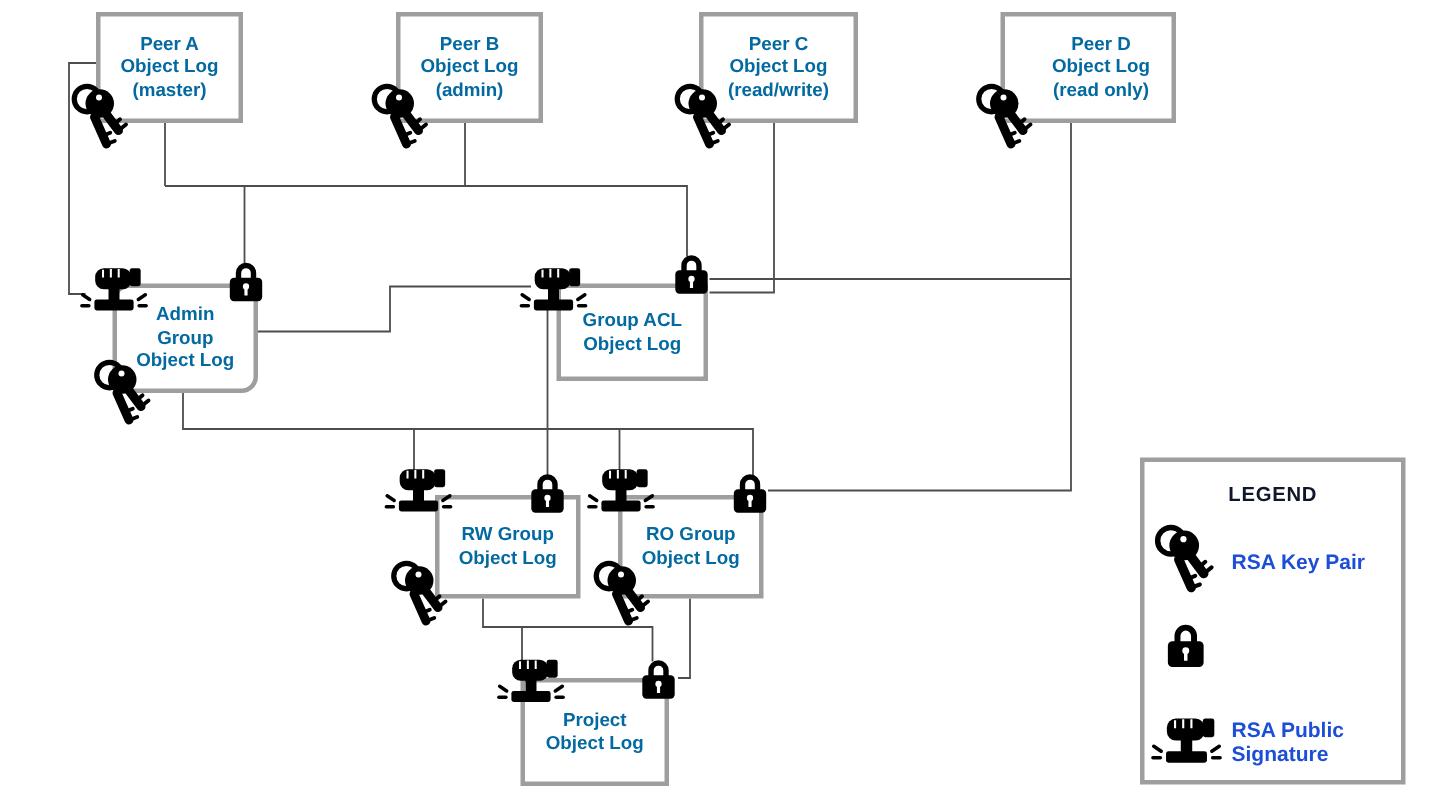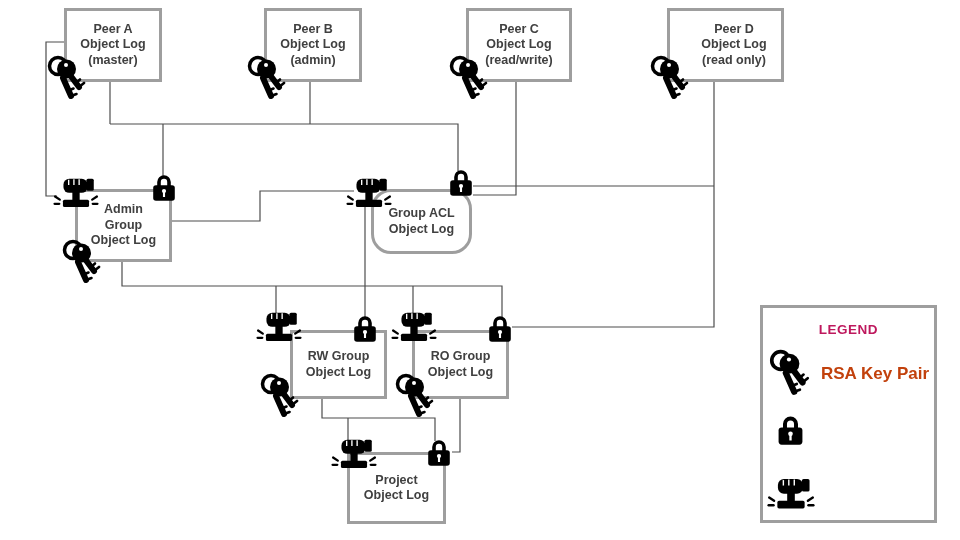--- a/index.html
+++ b/index.html
@@ -1,39 +1,39 @@
 <!DOCTYPE html>
 <html><head>
 <meta charset="utf-8">
 <style>
   html,body{margin:0;padding:0;background:#fff;}
   #canvas{position:relative;width:960px;height:540px;background:#fff;overflow:hidden;
           font-family:"Liberation Sans",sans-serif;}
   svg.wires{position:absolute;left:0;top:0;z-index:1;}
   .node{position:absolute;z-index:2;background:#fff;border:3.5px solid #9e9e9e;
         display:flex;flex-direction:column;align-items:center;justify-content:center;
-        text-align:center;color:#404040;font-weight:700;font-size:12.5px;line-height:15.5px;}
+        text-align:center;color:#0369a1;font-weight:700;font-size:12.5px;line-height:15.5px;}
   .icon{position:absolute;z-index:3;color:#000;}
   
   #n-peer-a{left:64px;top:8px;width:92px;height:68px;}
   #n-peer-b{left:264px;top:8px;width:92px;height:68px;}
   #n-peer-c{left:466px;top:8px;width:100px;height:68px;}
   #n-peer-d{left:667px;top:8px;width:94px;height:68px;padding-left:17px;}
-  #n-admin{left:75px;top:189px;width:91px;height:67px;}
-  #n-acl{left:371px;top:189px;width:95px;height:59px;border-radius:20px;}
+  #n-admin{left:75px;top:189px;width:91px;height:67px;border-radius:11px;}
+  #n-acl{left:371px;top:189px;width:95px;height:59px;}
   #n-rw{left:290px;top:330px;width:91px;height:63px;}
   #n-ro{left:412px;top:330px;width:91px;height:63px;}
   #n-project{left:347px;top:452px;width:93px;height:66px;}
   
   #legend{position:absolute;z-index:2;left:760px;top:305px;width:177px;height:218px;
           border:3px solid #9e9e9e;background:#fff;box-sizing:border-box;}
   .legend-title{position:absolute;left:0;top:14px;width:100%;text-align:center;
-          font-weight:700;font-size:13.5px;color:#be185d;letter-spacing:.5px;}
-  .legend-label{position:absolute;left:58px;width:112px;font-weight:700;font-size:17px;
-          line-height:16px;color:#c2410c;}
+          font-weight:700;font-size:13.5px;color:#0f172a;letter-spacing:.5px;}
+  .legend-label{position:absolute;left:58px;width:112px;font-weight:700;font-size:14px;
+          line-height:16px;color:#1d4ed8;}
 </style>
 </head>
 <body>
 
 <div id="canvas">
 
   <svg width="0" height="0" style="position:absolute" aria-hidden="true">
     <defs>
       <symbol id="sym-keypair" viewBox="0 0 44 48">
         <circle cx="13" cy="12" r="8.5" fill="none" stroke="currentColor" stroke-width="3.5"></circle>
@@ -198,15 +198,16 @@
     <svg class="icon" style="left:3px;top:40px" width="48" height="50">
         <use href="#sym-keypair"></use>
       </svg>
     <div class="legend-label" style="top:58px">RSA Key Pair</div>
     <svg class="icon" style="left:14px;top:106px" width="27" height="32">
         <use href="#sym-lock"></use>
       </svg>
     <svg class="icon" style="left:4px;top:168px" width="48" height="42">
         <use href="#sym-stamp"></use>
       </svg>
+    <div class="legend-label" style="top:170px">RSA Public Signature</div>
   </div>
 
 </div>
 
 </body></html>

